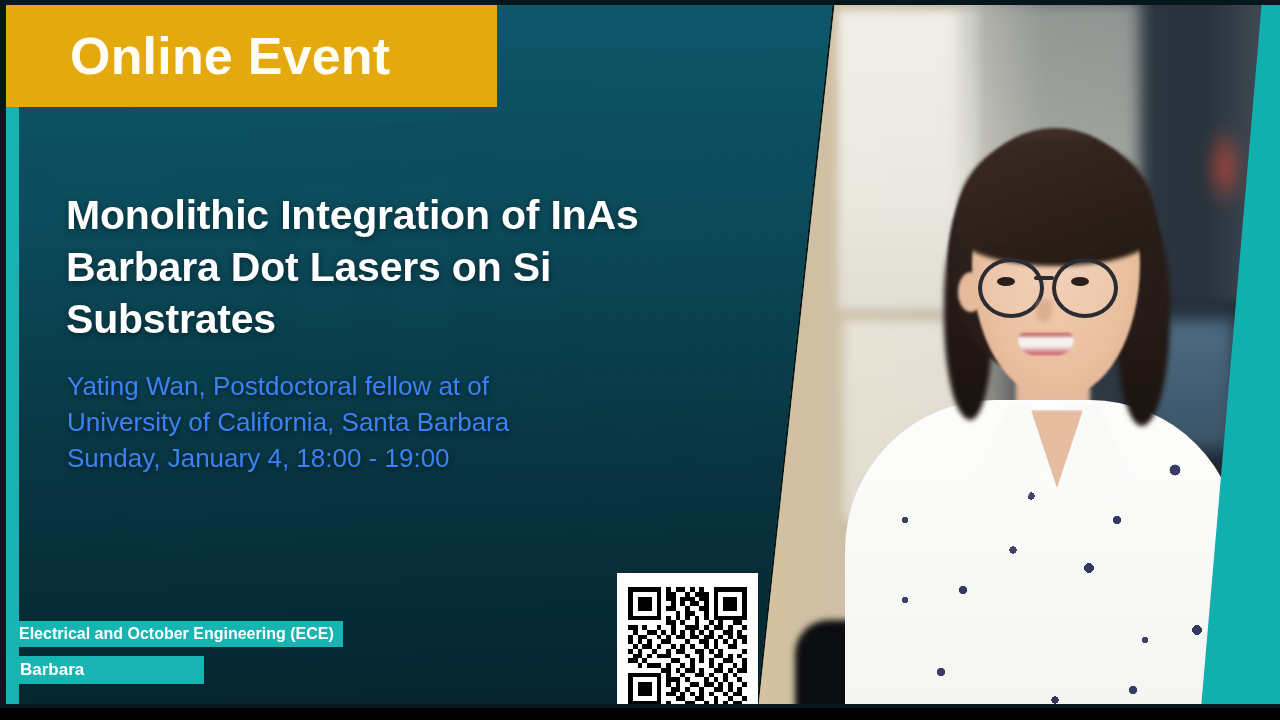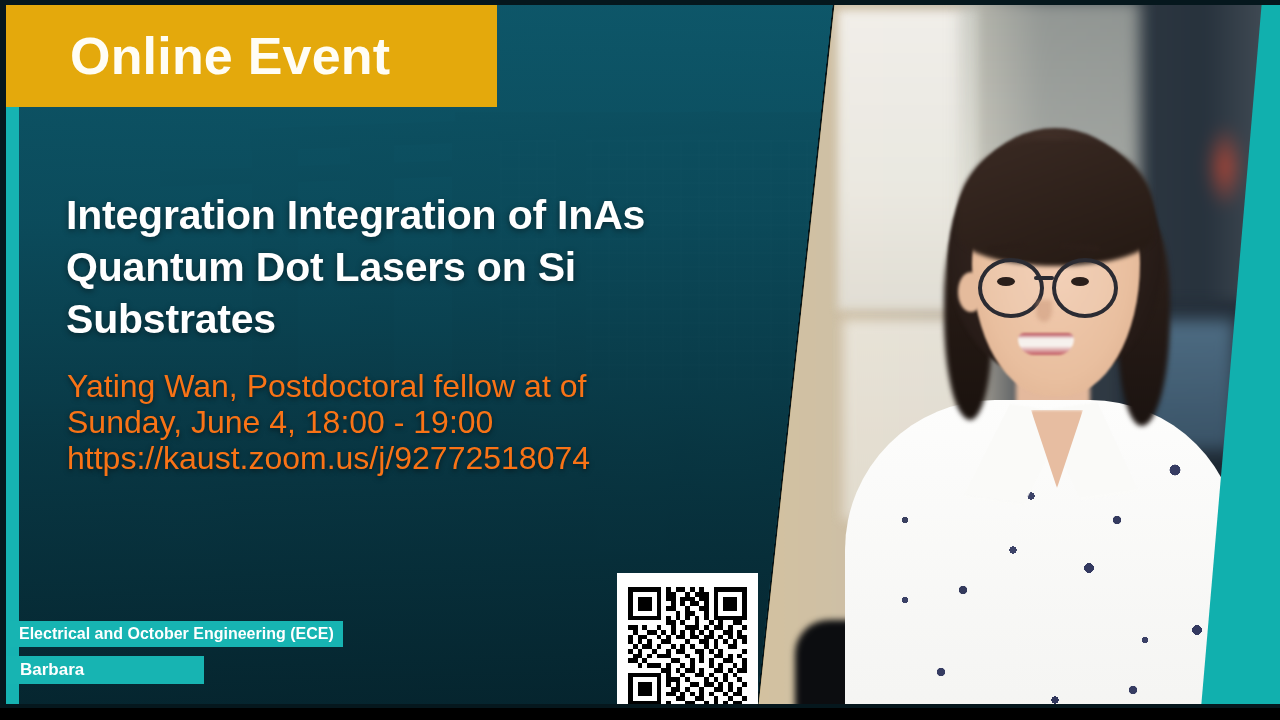--- a/index.html
+++ b/index.html
@@ -410,22 +410,22 @@
     line-height: 52px;
     letter-spacing: -0.2px;
     text-shadow: 0 2px 6px rgba(0,0,0,.45);
     z-index: 7;
   }
 
   .details {
     position: absolute;
     left: 67px; top: 368px;
     width: 700px;
-    color: #f97316;
-    font-size: 32px;
+    color: #3b82f6;
+    font-size: 26px;
     line-height: 36px;
     text-shadow: 0 2px 5px rgba(0,0,0,.5);
     z-index: 7;
   }
   .details div { white-space: nowrap; }
 
   .badge-ece {
     position: absolute;
     left: 10px; top: 621px;
     height: 26px;
@@ -527,26 +527,26 @@
 
   <div class="top-dark"></div>
   <div class="bottom-dark"></div>
   <div class="edge-dark"></div>
   <div class="edge-teal"></div>
 
   <div class="banner">
     <span class="banner-text">Online Event</span>
   </div>
 
-  <div class="title">Integration Integration of InAs Quantum Dot Lasers on Si Substrates</div>
+  <div class="title">Monolithic Integration of InAs Barbara Dot Lasers on Si Substrates</div>
 
   <div class="details">
     <div>Yating Wan, Postdoctoral fellow at of</div>
-    <div>Sunday, June 4, 18:00 - 19:00</div>
-    <div>https://kaust.zoom.us/j/92772518074</div>
+    <div>University of California, Santa Barbara</div>
+    <div>Sunday, January 4, 18:00 - 19:00</div>
   </div>
 
   <div class="badge-ece">
     <span>Electrical and October Engineering (ECE)</span>
   </div>
   <div class="badge-seminar">
     <span>Barbara</span>
   </div>
 
   <div class="qr-panel">

